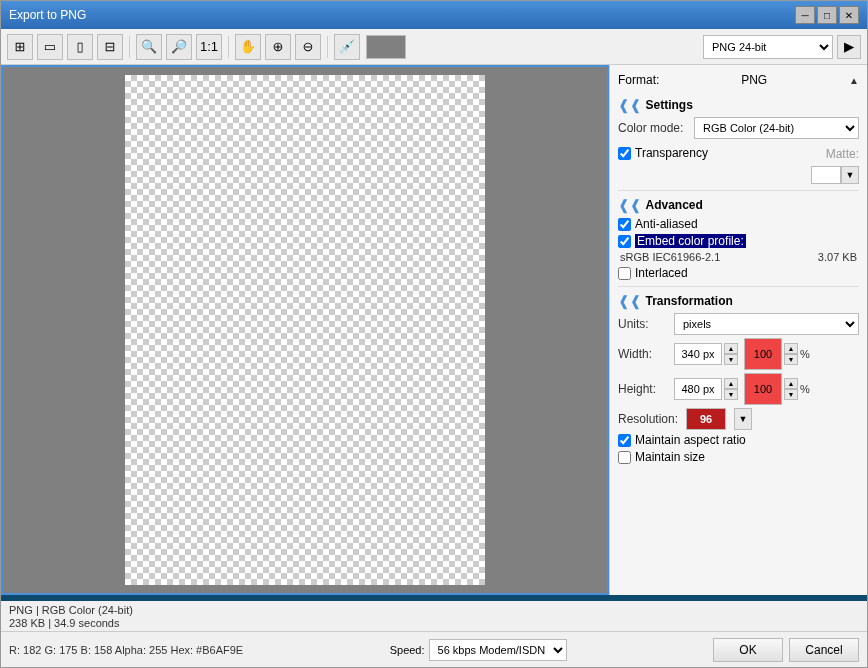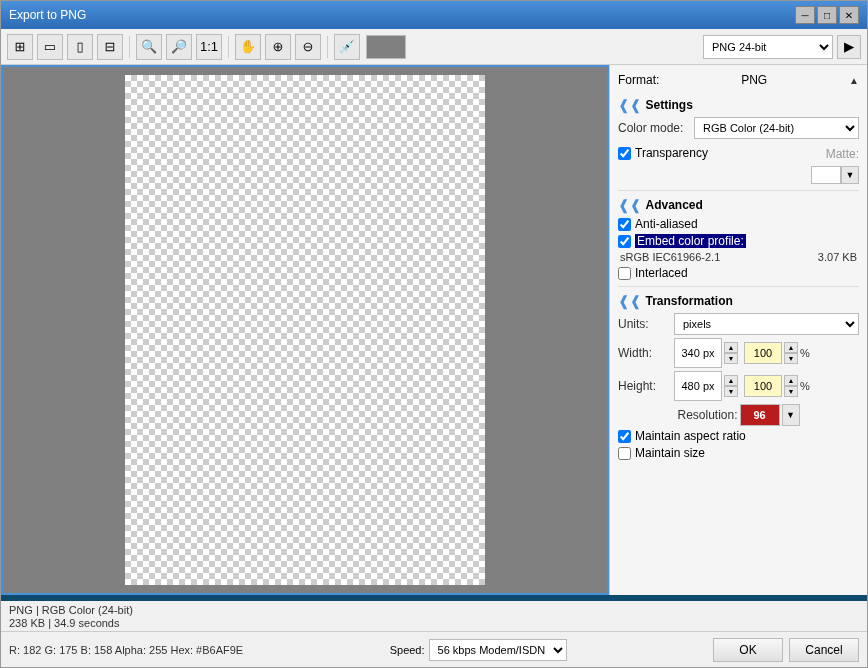--- a/index.html
+++ b/index.html
@@ -53,29 +53,29 @@
 
     .srgb-row { display: flex; align-items: center; justify-content: space-between; margin: 2px 0; padding: 0 2px; font-size: 11px; color: #333; }
 
     .divider { height: 1px; background: #ddd; margin: 6px 0; }
 
     .transformation-row { display: flex; align-items: center; gap: 6px; margin: 3px 0; }
     .trans-label { min-width: 50px; font-size: 12px; color: #333; }
     .trans-select { height: 22px; font-size: 11px; flex: 1; }
 
     .spinner-group { display: flex; align-items: center; gap: 2px; }
-    .spinner-input { width: 48px; height: 30px; border: 1px solid #bbb; text-align: center; font-size: 11px; background: #fff; }
+    .spinner-input { width: 48px; height: 22px; border: 1px solid #bbb; text-align: center; font-size: 11px; background: #fff; }
     .spinner-btns { display: flex; flex-direction: column; }
     .spinner-btn { width: 14px; height: 11px; background: #e8e8e8; border: 1px solid #bbb; font-size: 7px; cursor: pointer; display: flex; align-items: center; justify-content: center; line-height: 1; }
     .unit-label { font-size: 11px; color: #333; }
 
     .pct-spinner { display: flex; align-items: center; gap: 2px; }
-    .pct-input { width: 38px; height: 22px; border: 1px solid #bbb; text-align: center; font-size: 11px; background: #fef9c3; }
-
-    .resolution-row { display: flex; align-items: center; gap: 2px; margin: 3px 0; justify-content: center; }
+    .pct-input { width: 38px; height: 32px; border: 1px solid #bbb; text-align: center; font-size: 11px; background: #ef4444; }
+
+    .resolution-row { display: flex; align-items: center; gap: 8px; margin: 3px 0; }
     .res-input { width: 40px; height: 22px; border: 1px solid #bbb; text-align: center; font-size: 11px; background: #b91c1c; color: white; font-weight: bold; }
     .res-dropdown { width: 18px; height: 22px; background: #e8e8e8; border: 1px solid #bbb; display: flex; align-items: center; justify-content: center; font-size: 9px; cursor: pointer; }
 
     .status-bar { background: #f0f0f0; border-top: 6px solid #0c4a6e; padding: 3px 8px; display: flex; align-items: center; justify-content: space-between; height: 36px; font-size: 11px; color: #333; }
     .status-left { display: flex; flex-direction: column; gap: 1px; }
 
     .bottom-bar { background: #f0f0f0; border-top: 1px solid #ccc; padding: 4px 8px; display: flex; align-items: center; justify-content: space-between; height: 36px; }
     .pixel-info { font-size: 11px; color: #333; }
     .speed-area { display: flex; align-items: center; gap: 4px; font-size: 11px; }
     .speed-select { height: 22px; font-size: 11px; }

